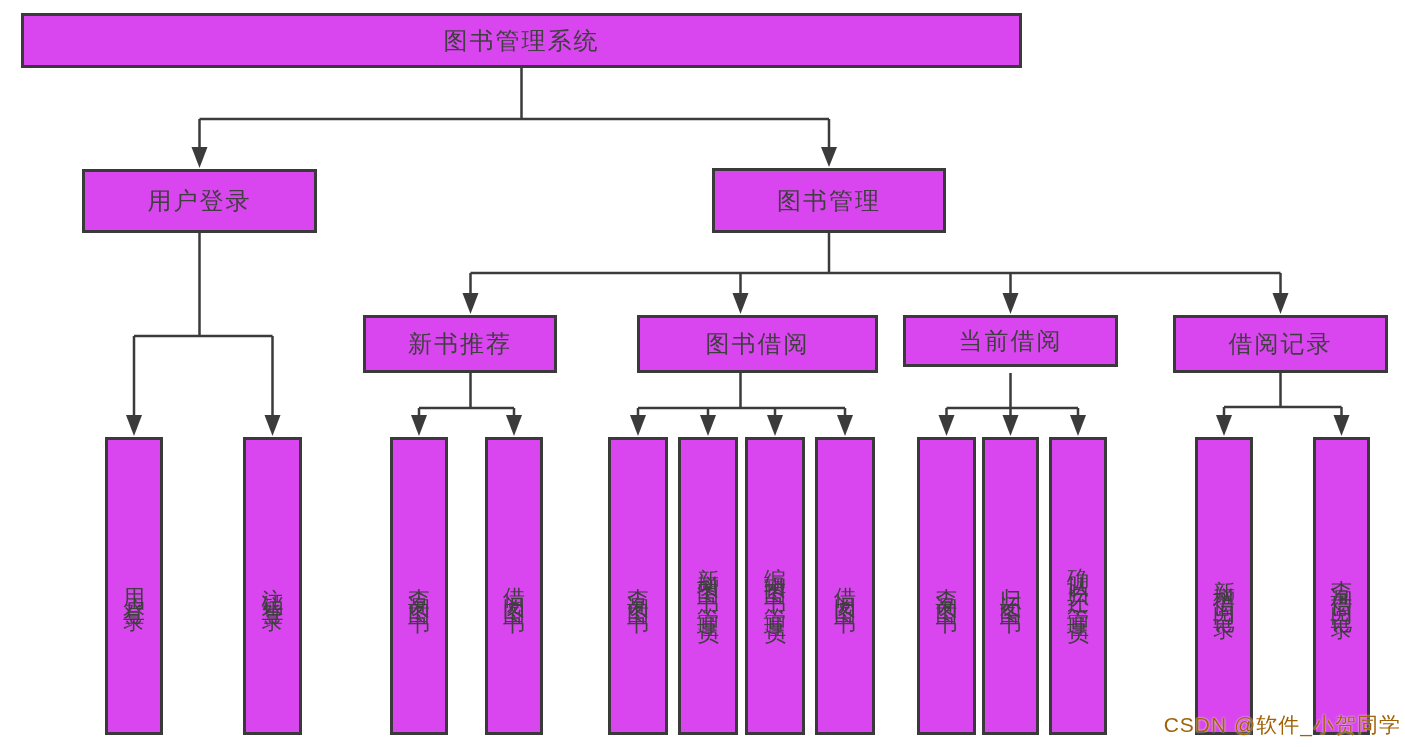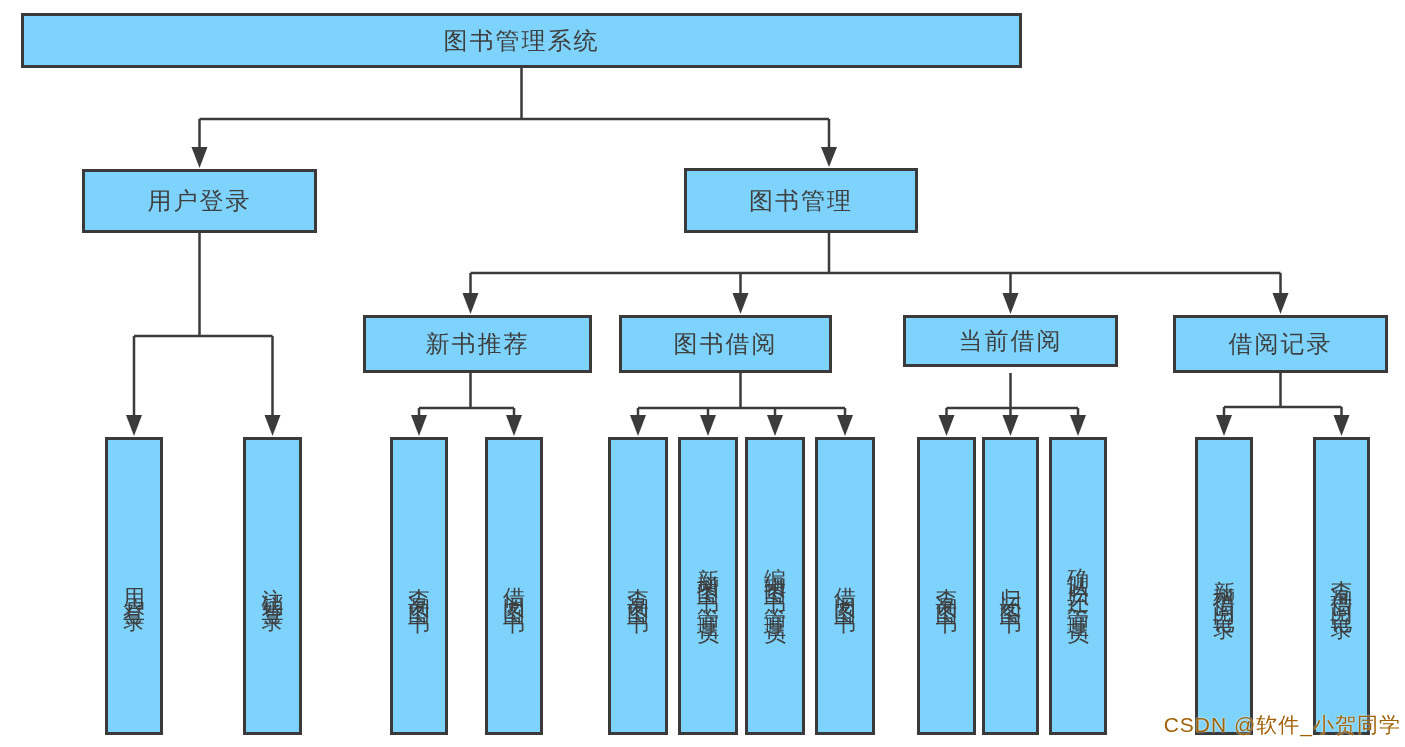--- a/index.html
+++ b/index.html
@@ -19,21 +19,21 @@
     position: absolute;
     left: 0;
     top: 0;
     width: 1405px;
     height: 747px;
   }
   .box {
     position: absolute;
     box-sizing: border-box;
     border: 3px solid #3a3a3a;
-    background: #7dd3fc;
+    background: #d946ef;
     display: flex;
     align-items: center;
     justify-content: center;
     color: #3f3f3f;
   }
   .box-h {
     font-size: 24px;
     letter-spacing: 2px;
     white-space: nowrap;
   }
@@ -102,24 +102,24 @@
       <polygon points="1070,415 1086,415 1078,436"></polygon>
 
       <polygon points="1216,415 1232,415 1224,436"></polygon>
       <polygon points="1333.5,415 1349.5,415 1341.5,436"></polygon>
     </g>
   </svg>
 
   <div class="box box-h" style="left:21px; top:13px; width:1001px; height:55px;">图书管理系统</div>
 
   <div class="box box-h" style="left:82px; top:169px; width:235px; height:64px;">用户登录</div>
-  <div class="box box-h" style="left:684px; top:168px; width:234px; height:65px;">图书管理</div>
+  <div class="box box-h" style="left:712px; top:168px; width:234px; height:65px;">图书管理</div>
 
-  <div class="box box-h" style="left:363px; top:315px; width:229px; height:58px;">新书推荐</div>
-  <div class="box box-h" style="left:619px; top:315px; width:213px; height:58px;">图书借阅</div>
+  <div class="box box-h" style="left:363px; top:315px; width:194px; height:58px;">新书推荐</div>
+  <div class="box box-h" style="left:637px; top:315px; width:241px; height:58px;">图书借阅</div>
   <div class="box box-h" style="left:903px; top:315px; width:215px; height:52px;">当前借阅</div>
   <div class="box box-h" style="left:1173px; top:315px; width:215px; height:58px;">借阅记录</div>
 
   <div class="box box-v" style="left:105px; top:437px; width:58px; height:298px;">用户登录</div>
   <div class="box box-v" style="left:243px; top:437px; width:59px; height:298px;">注销登录</div>
 
   <div class="box box-v" style="left:390px; top:437px; width:58px; height:298px;">查询图书</div>
   <div class="box box-v" style="left:485px; top:437px; width:58px; height:298px;">借阅图书</div>
 
   <div class="box box-v" style="left:608px; top:437px; width:60px; height:298px;">查询图书</div>

